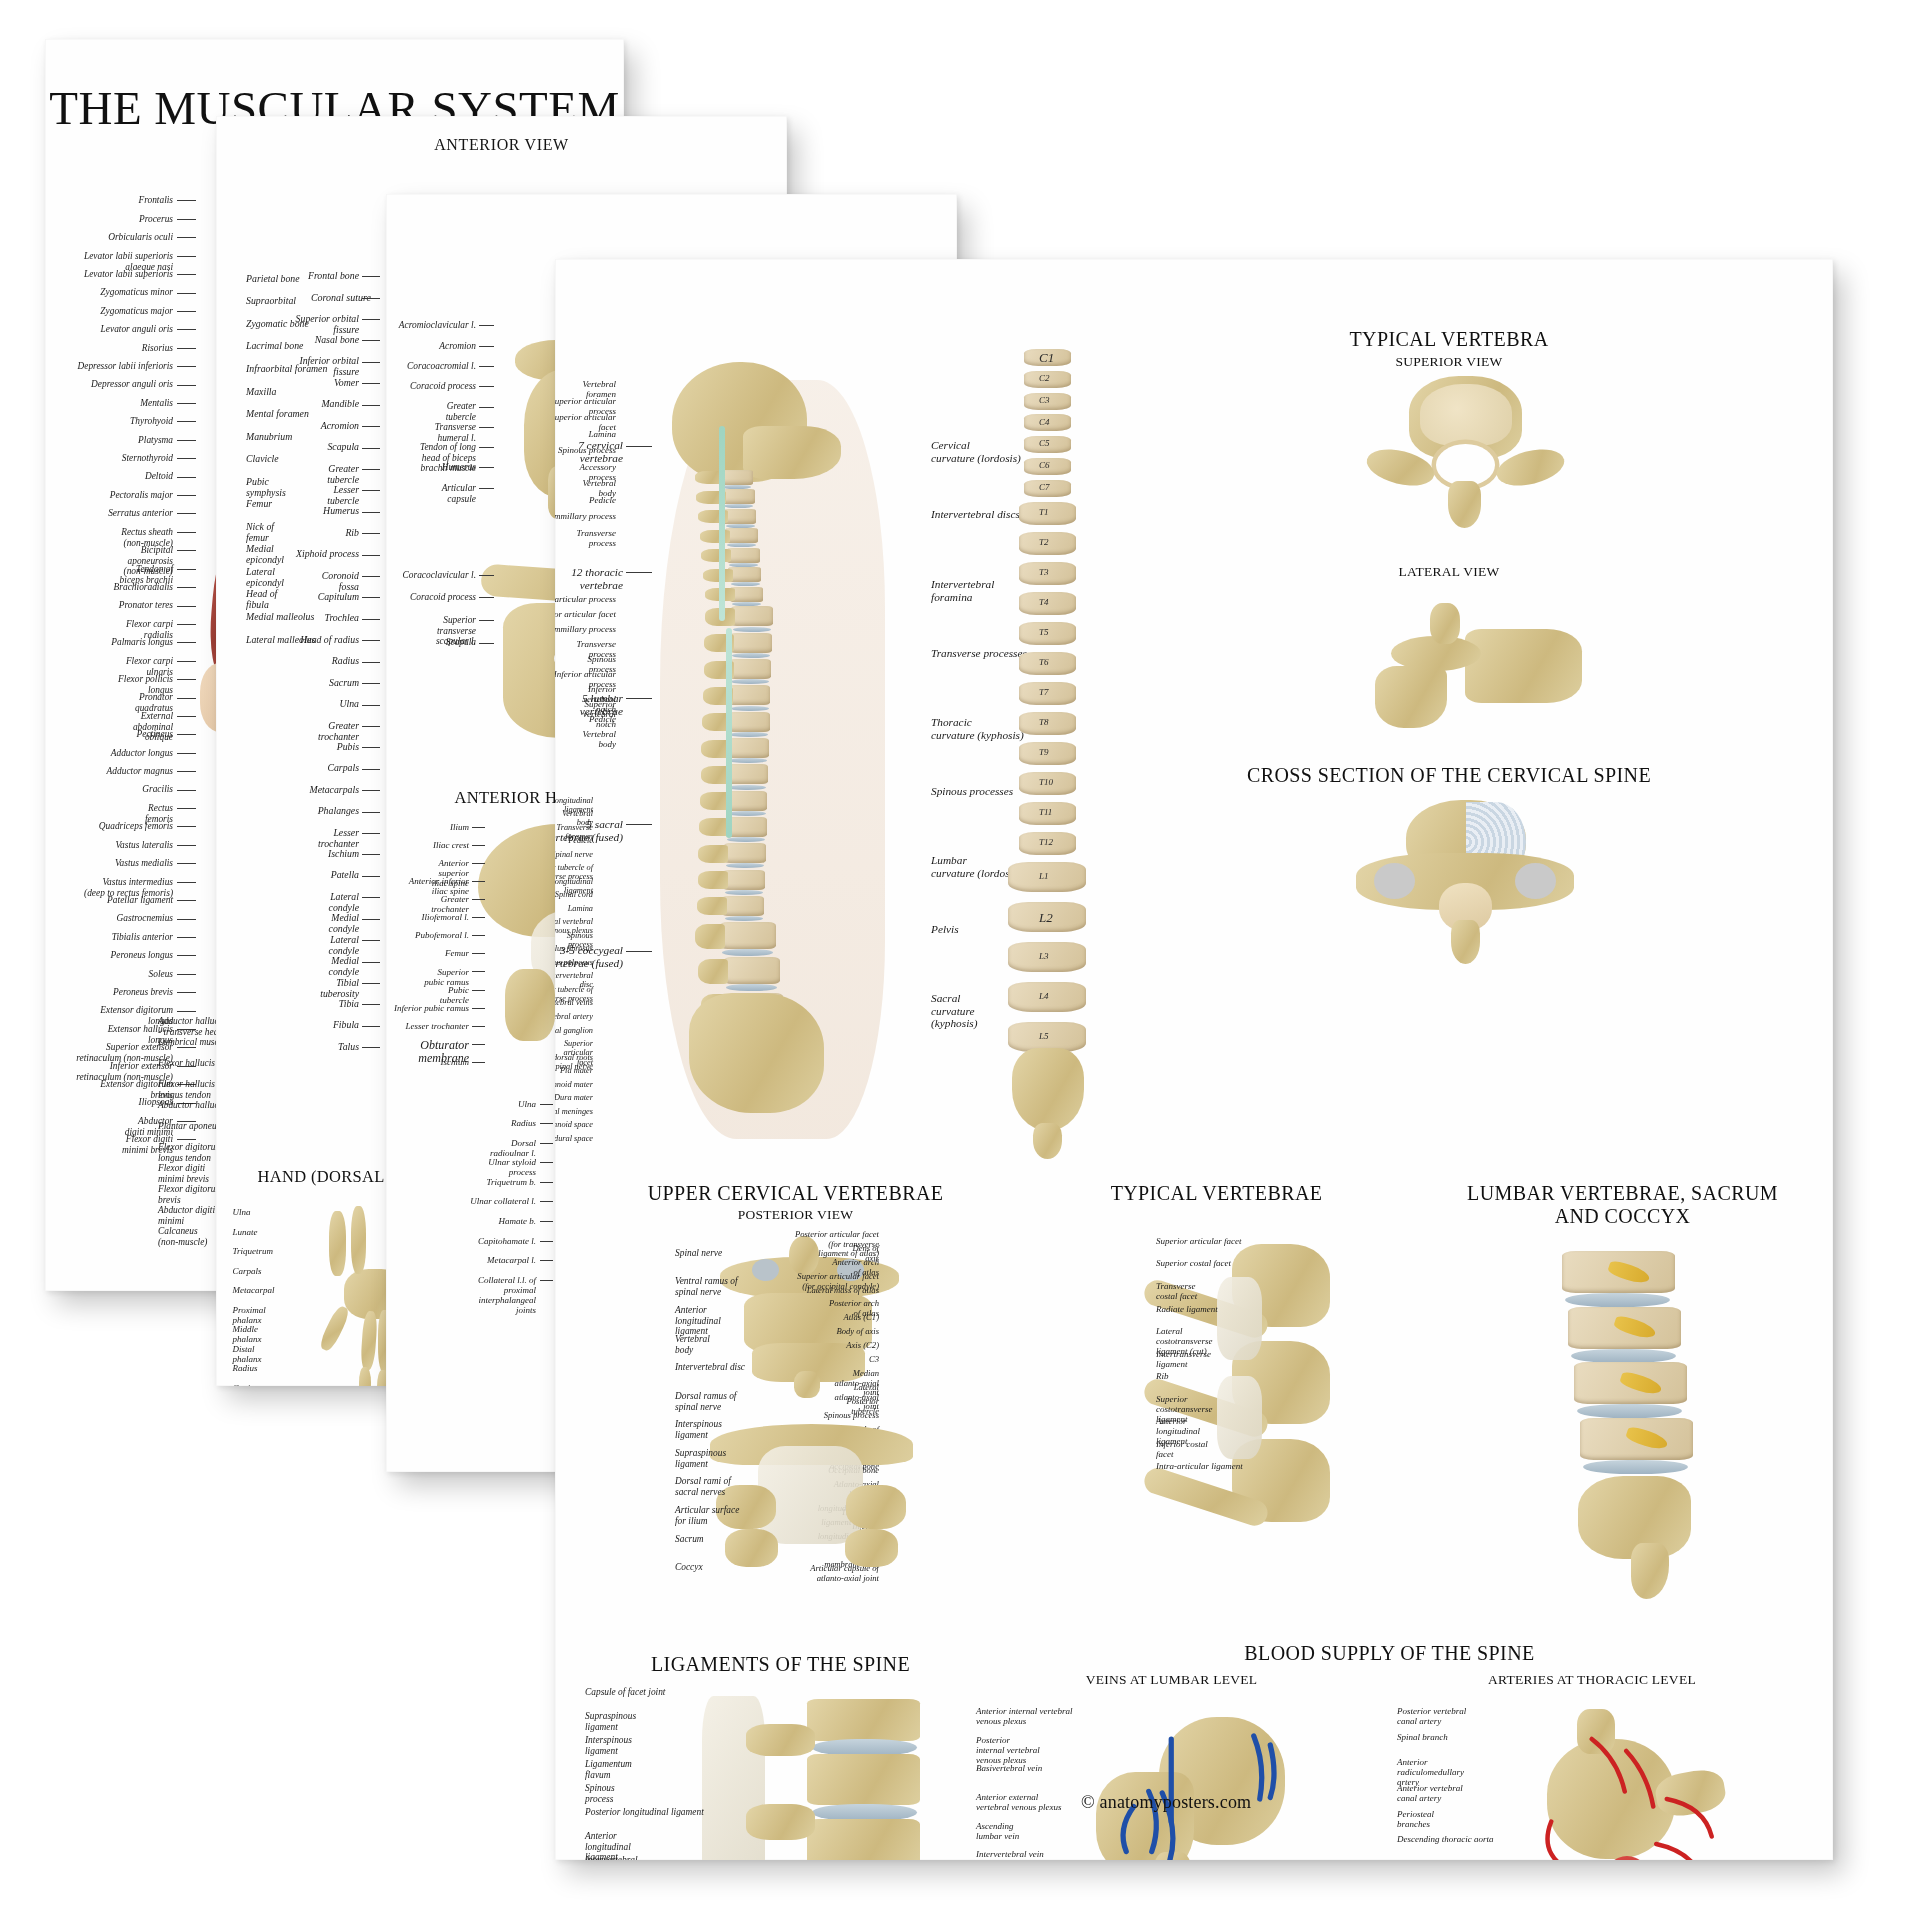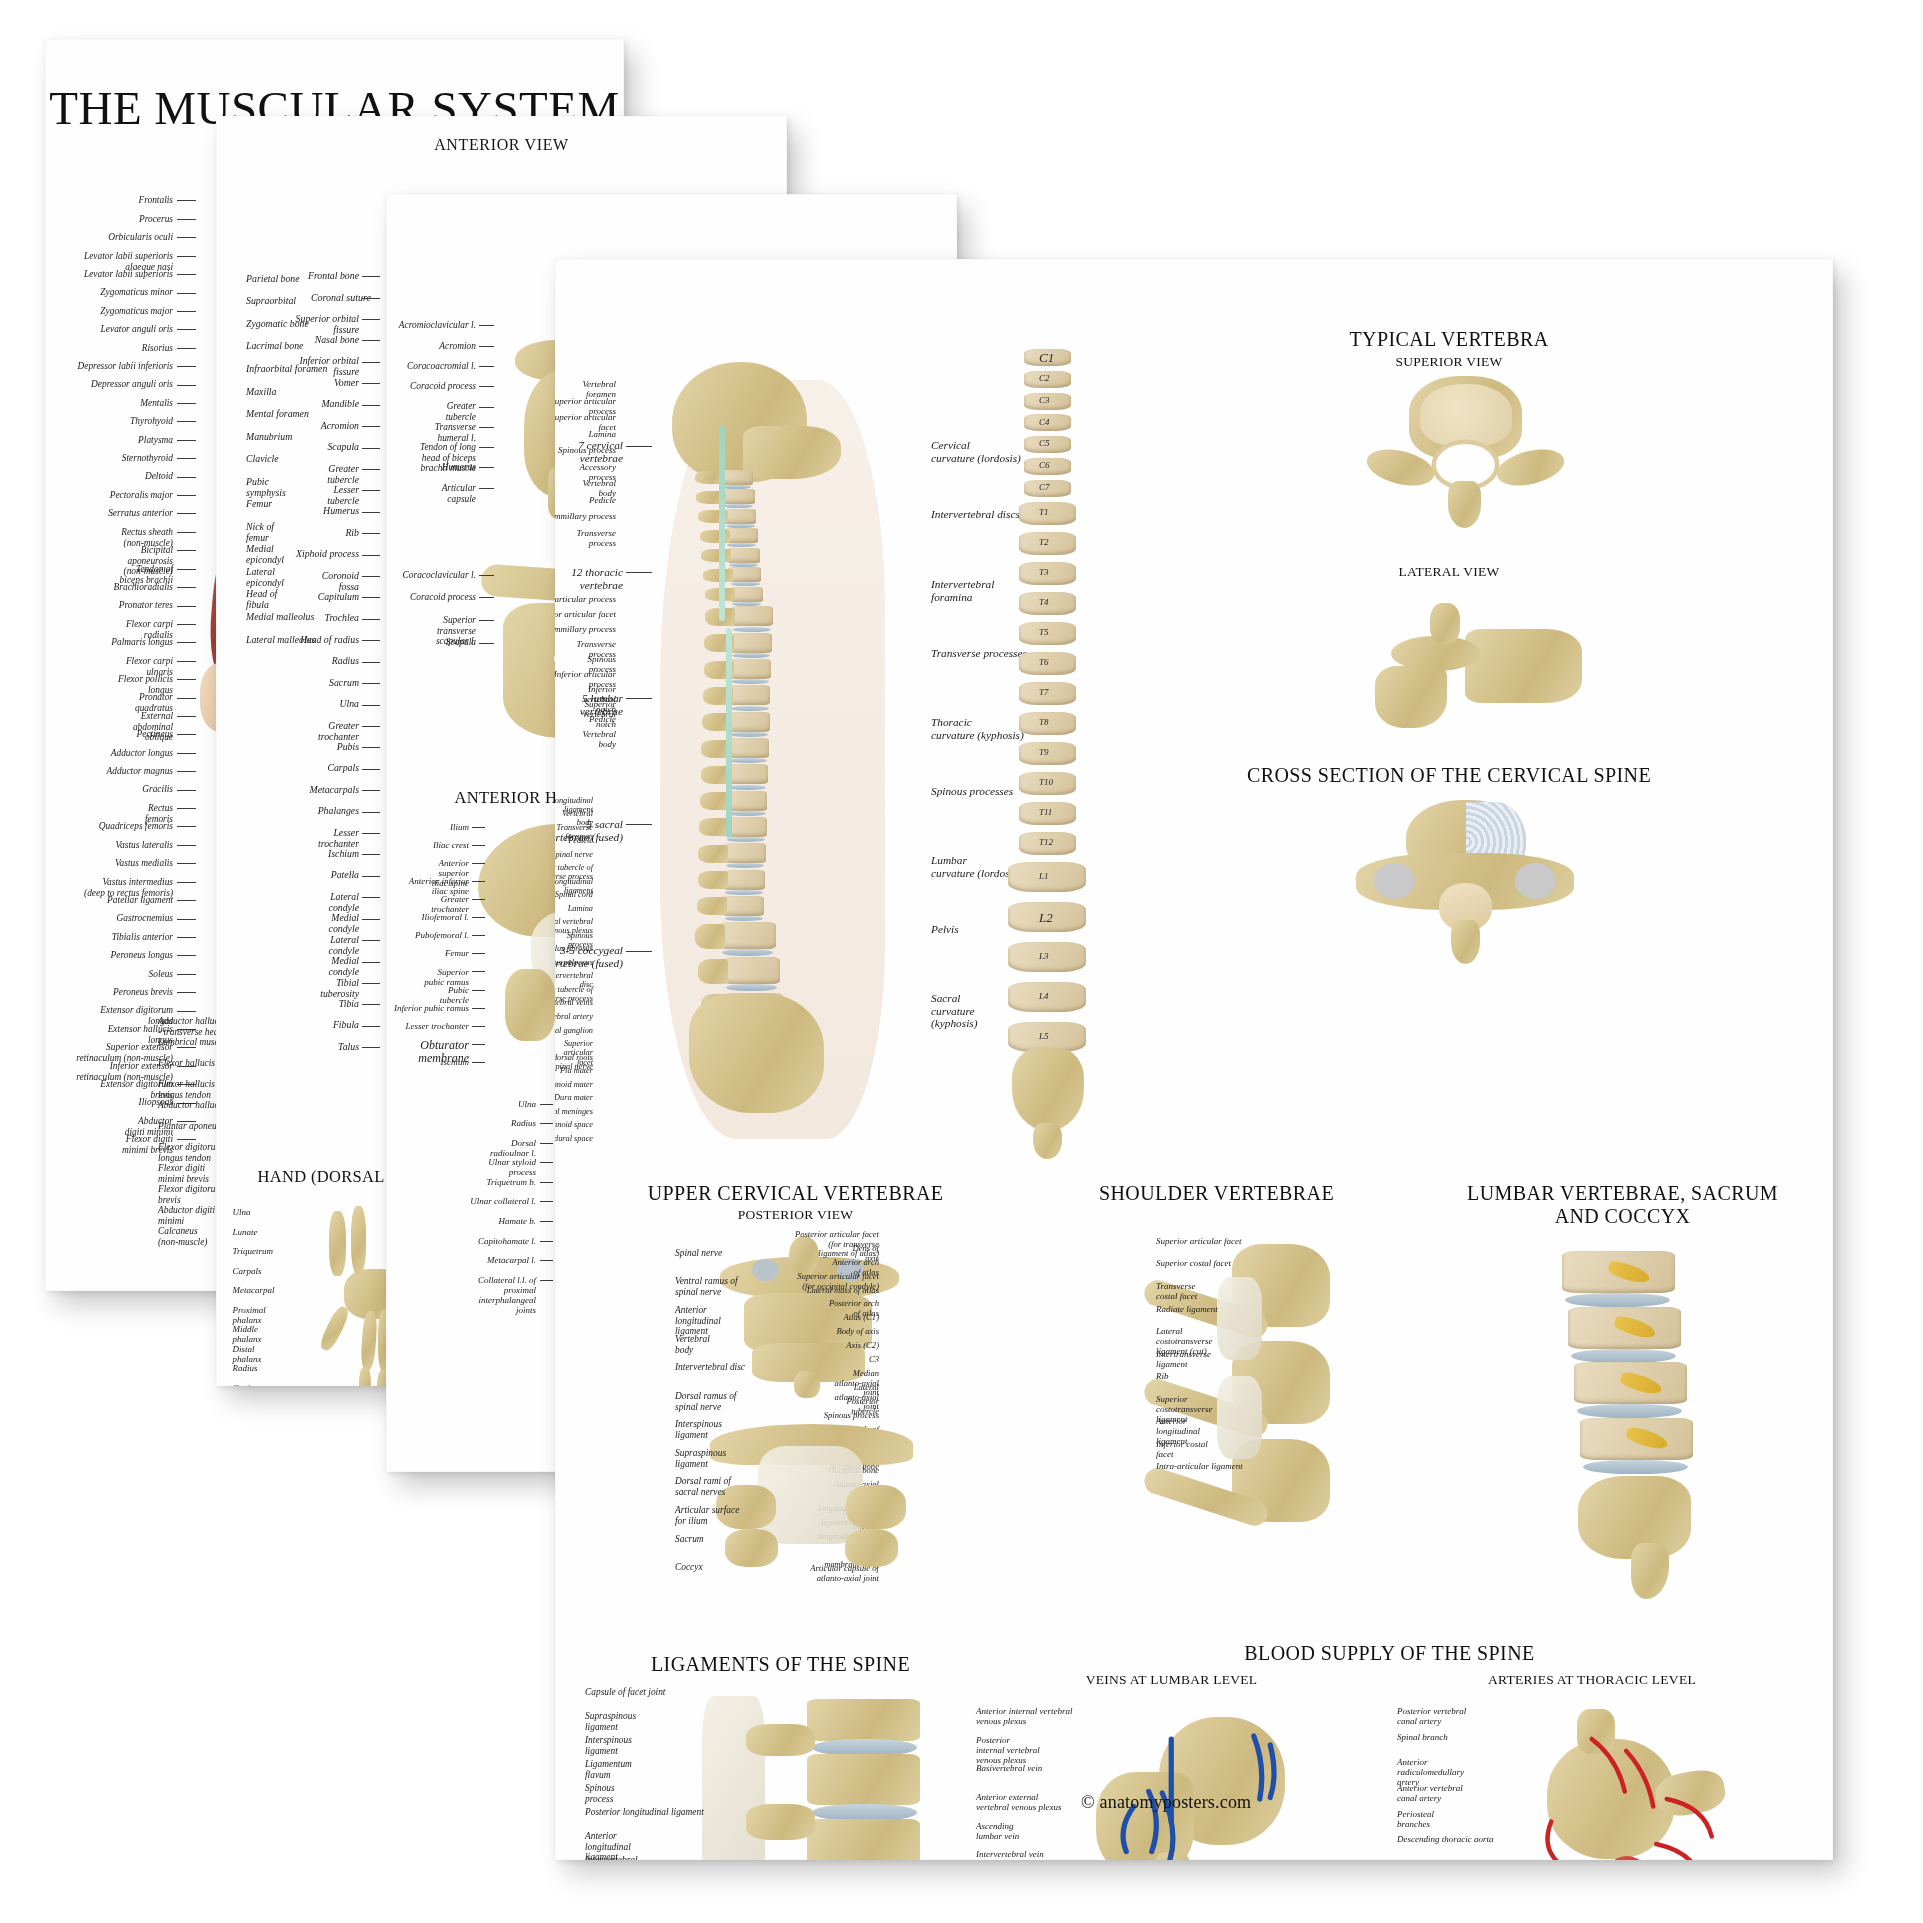--- a/index.html
+++ b/index.html
@@ -1016,21 +1016,21 @@
   <div style="position:absolute;left:147px;top:1157px;width:218px;height:165px;">
     <div class="bone" style="left:7.5px;top:7.5px;width:203px;height:41px;border-radius:50% 50% 20% 20%;"></div>
     <div class="tendon" style="left:56px;top:30px;width:105px;height:98px;border-radius:26%;opacity:.9"></div>
     <div class="bone" style="left:13.5px;top:69px;width:60px;height:44px;border-radius:40%;"></div>
     <div class="bone" style="left:144px;top:69px;width:60px;height:44px;border-radius:40%;"></div>
     <div class="bone" style="left:22.5px;top:113px;width:53px;height:38px;border-radius:40%;"></div>
     <div class="bone" style="left:143px;top:113px;width:53px;height:38px;border-radius:40%;"></div>
   </div>
   <div id="uc-labels-2"></div>
 
-  <div class="sec-head h-big" style="left:451px;width:421px;top:923px;">SHOULDER VERTEBRAE</div>
+  <div class="sec-head h-big" style="left:451px;width:421px;top:923px;">TYPICAL VERTEBRAE</div>
   <div style="position:absolute;left:579px;top:977px;width:218px;height:316px;">
     <div class="bone" style="left:98px;top:7.5px;width:98px;height:83px;border-radius:30% 40% 30% 40%;"></div>
     <div class="bone" style="left:98px;top:105px;width:98px;height:83px;border-radius:30% 40% 30% 40%;"></div>
     <div class="bone" style="left:98px;top:203px;width:98px;height:83px;border-radius:30% 40% 30% 40%;"></div>
     <div class="bone" style="left:7.5px;top:60px;width:128px;height:25.6px;border-radius:19.5px;transform:rotate(18deg);"></div>
     <div class="bone" style="left:7.5px;top:159px;width:128px;height:25.6px;border-radius:19.5px;transform:rotate(18deg);"></div>
     <div class="bone" style="left:7.5px;top:248px;width:128px;height:25.6px;border-radius:19.5px;transform:rotate(18deg);"></div>
     <div class="tendon" style="left:83px;top:41px;width:45px;height:83px;border-radius:30%;opacity:.9"></div>
     <div class="tendon" style="left:83px;top:140px;width:45px;height:83px;border-radius:30%;opacity:.9"></div>
   </div>

